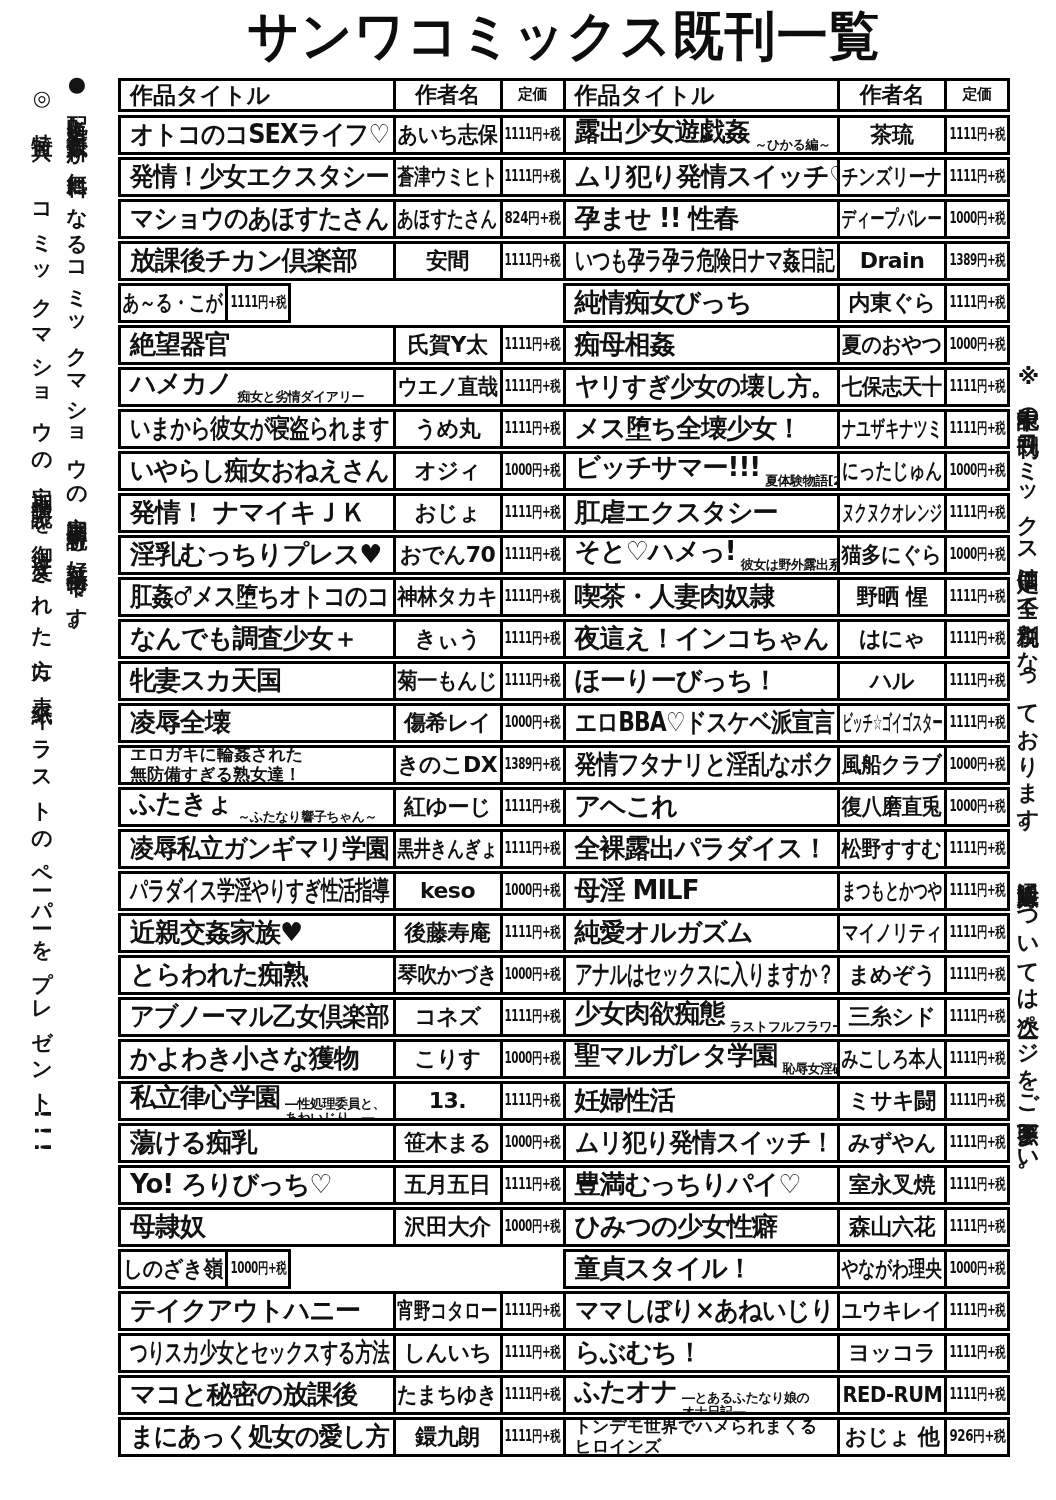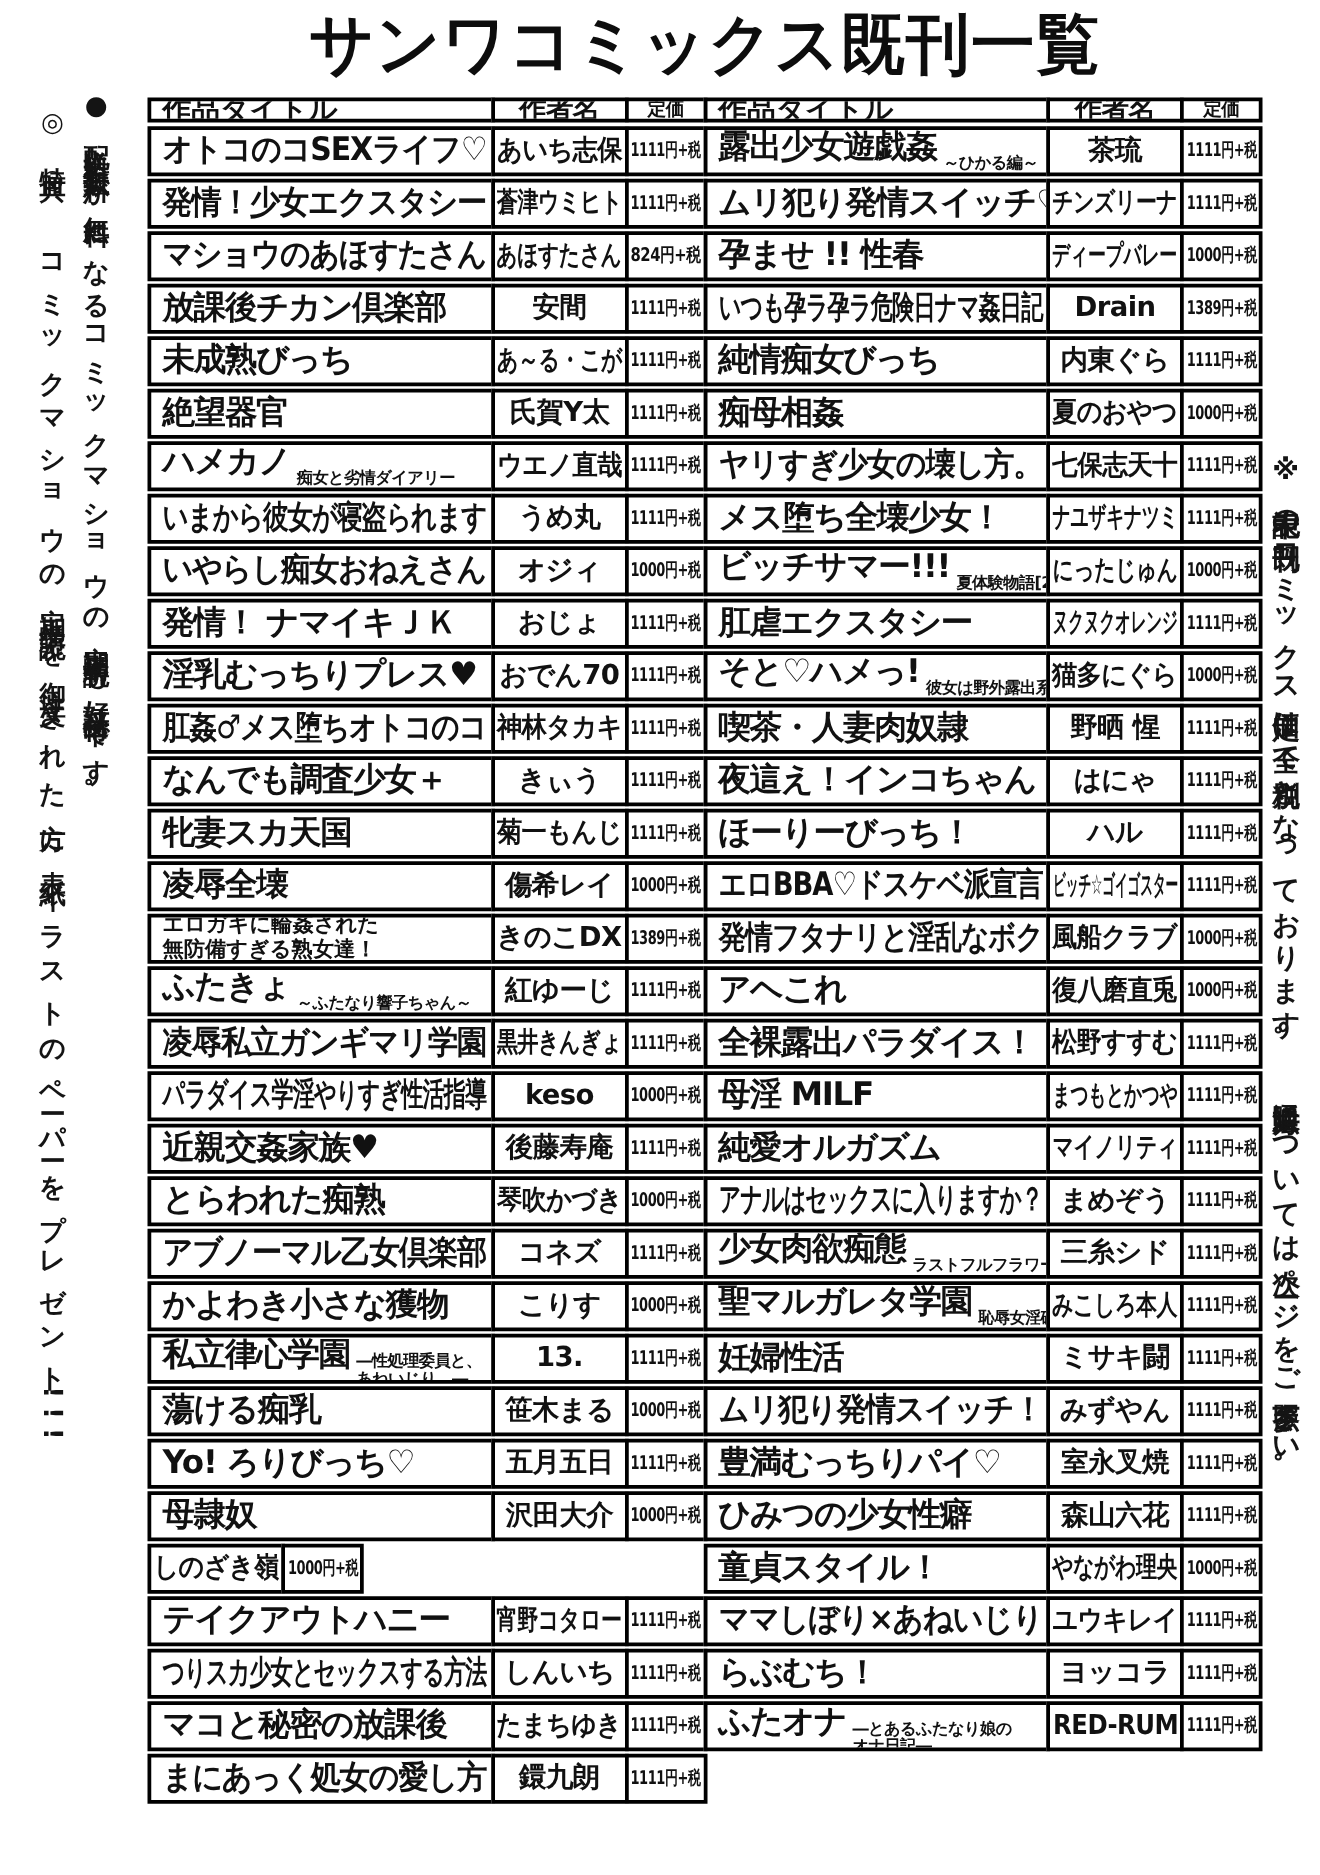--- a/index.html
+++ b/index.html
@@ -45,21 +45,21 @@
   }
   
   .catalog {
     position: absolute;
     left: 118px; top: 78px; width: 892px;
     display: flex;
   }
   .half { flex: 1 1 0; display: flex; flex-direction: column; min-width: 0; }
   .half + .half { margin-left: -3px; }
   .row { display: flex; height: 40px; margin-bottom: 2px; }
-  .row.header-row { height: 20px; margin-bottom: 3px; }
+  .row.header-row { height: 34px; margin-bottom: 3px; }
   .cell {
     box-sizing: border-box;
     border: 3px solid #000;
     background: #fff;
     display: flex;
     align-items: center;
     overflow: hidden;
   }
   .cell + .cell { margin-left: -3px; }
   .title-cell  { flex: 1 1 0; min-width: 0; justify-content: flex-start; padding: 0 4px 0 9px; }
@@ -154,23 +154,20 @@
             <span class="fit"><span class="title-main">放課後チカン倶楽部</span></span>
           </div>
           <div class="cell author-cell">
             <span class="fit">安間</span>
           </div>
           <div class="cell price-cell">
             <span class="fit" style="transform: scaleX(0.693);">1111円+税</span>
           </div>
         </div>
         <div class="row">
-          <div class="cell title-cell">
-            <span class="fit"><span class="title-main">未成熟びっち</span></span>
-          </div>
           <div class="cell author-cell">
             <span class="fit" style="transform: scaleX(0.763);">あ～る・こが</span>
           </div>
           <div class="cell price-cell">
             <span class="fit" style="transform: scaleX(0.693);">1111円+税</span>
           </div>
         </div>
         <div class="row">
           <div class="cell title-cell">
             <span class="fit"><span class="title-main">絶望器官</span></span>
@@ -813,17 +810,29 @@
         <div class="row">
           <div class="cell title-cell">
             <span class="fit"><span class="title-main">ふたオナ</span><span class="title-sub">―とあるふたなり娘の
 オナ日記―</span></span>
           </div>
           <div class="cell author-cell">
             <span class="fit" style="transform: scaleX(0.885);">RED-RUM</span>
           </div>
           <div class="cell price-cell">
             <span class="fit" style="transform: scaleX(0.693);">1111円+税</span>
+          </div>
+        </div>
+        <div class="row">
+          <div class="cell title-cell wrap-title">
+            <span class="fit"><span class="title-main">トンデモ世界でハメられまくる
+ヒロインズ</span></span>
+          </div>
+          <div class="cell author-cell">
+            <span class="fit">おじょ 他</span>
+          </div>
+          <div class="cell price-cell">
+            <span class="fit" style="transform: scaleX(0.79);">926円+税</span>
           </div>
         </div>
       </div>
   </div>
 </div>
 
 </body></html>

